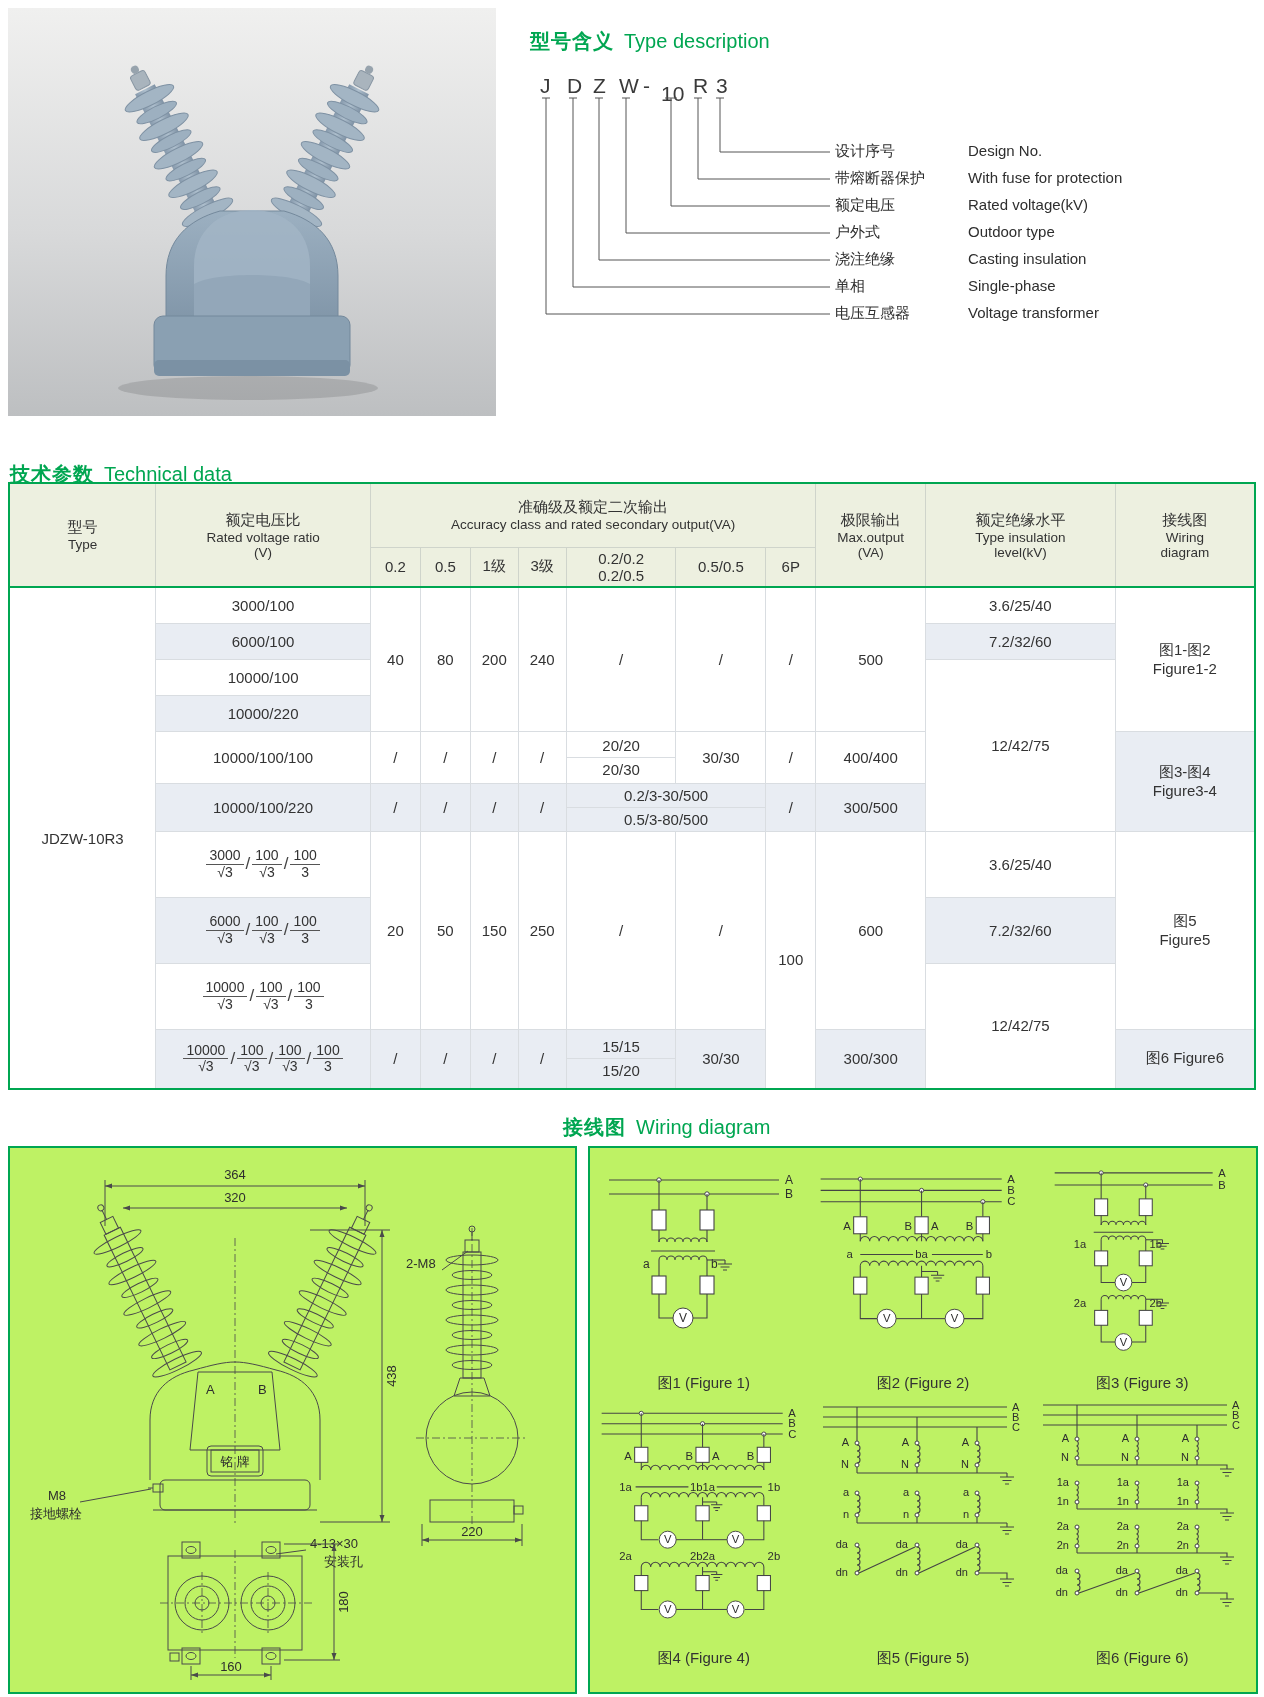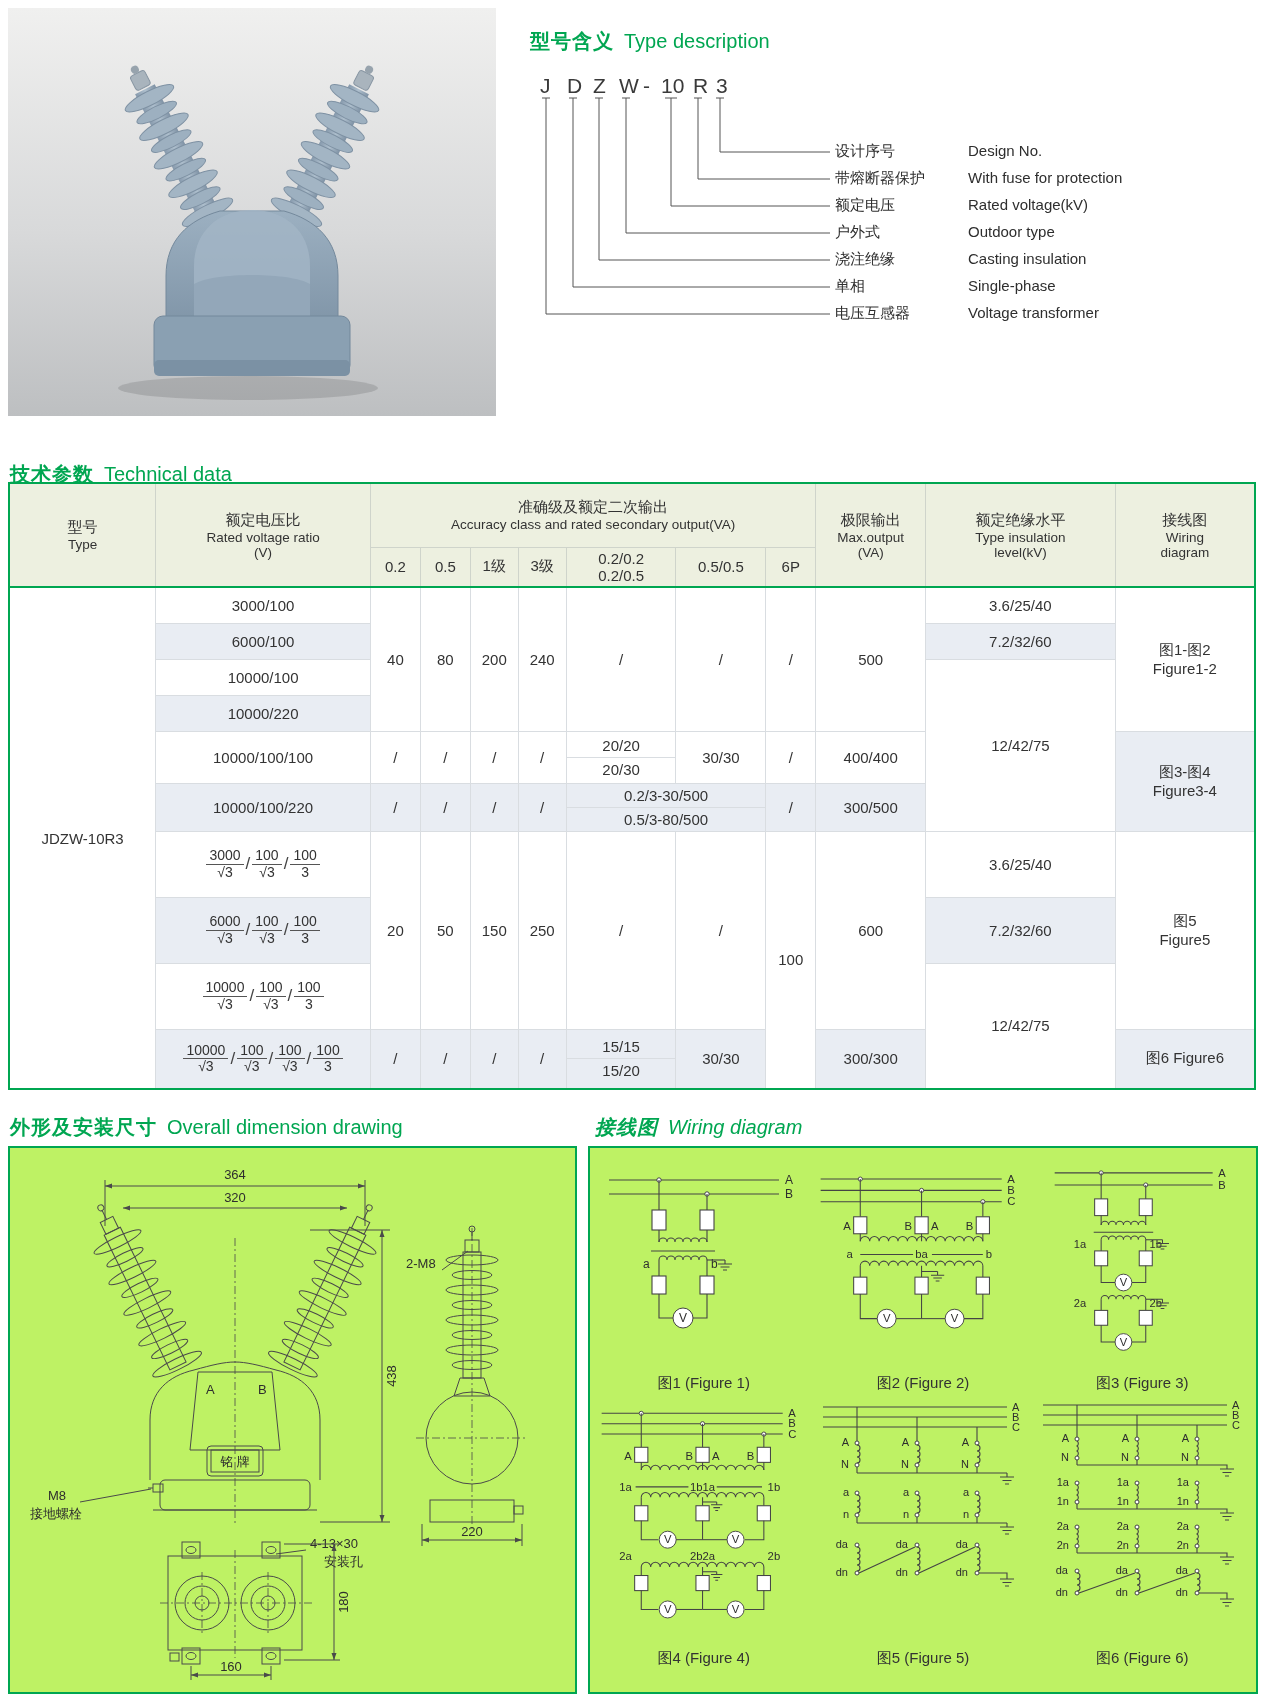--- a/index.html
+++ b/index.html
@@ -123,21 +123,21 @@
     <span class="cn">型号含义</span><span class="en">Type description</span>
   </div>
 
   <div id="type-desc">
     <div id="type-code">
         <span style="left: 10px;">J</span>
         <span style="left: 37px;">D</span>
         <span style="left: 63px;">Z</span>
         <span style="left: 89px;">W</span>
         <span style="left: 113px;">-</span>
-        <span style="left: 131px;">10</span>
+        <span style="left: 131px; margin-top: 8px;">10</span>
         <span style="left: 163px;">R</span>
         <span style="left: 186px;">3</span>
       </div>
     <svg id="type-lines" width="726" height="240" viewBox="0 0 726 240">
       <g stroke="#555" stroke-width="1" fill="none">
         <path d="M186,2 h8 M190,2 V56 H300"></path>
         <path d="M164,2 h8 M168,2 V83 H300"></path>
         <path d="M135,2 h12 M141,2 V110 H300"></path>
         <path d="M92,2 h8 M96,2 V137 H300"></path>
         <path d="M65,2 h8 M69,2 V164 H300"></path>
@@ -409,23 +409,20 @@
           </td>
           <td class="stripe">30/30</td>
           <td class="stripe">300/300</td>
           <td class="stripe">
             <div>图6  Figure6</div>
           </td>
         </tr>
       </tbody>
   </table>
 
-  <div class="sec-head" style="left:10px;top:1114px;">
-    <span class="cn">外形及安装尺寸</span><span class="en">Overall dimension drawing</span>
-  </div>
 
   <div id="dim-box" class="green-box">
     <svg width="561" height="540" viewBox="0 0 561 540">
       <g font-size="13">
 
         <line class="ln" x1="95" y1="38" x2="355" y2="38"></line>
         <path d="M95,38 l7,-2.5 v5 z M355,38 l-7,-2.5 v5 z" fill="#4a4a4a"></path>
         <line class="ln" x1="95" y1="32" x2="95" y2="78"></line>
           <line class="ln" x1="355" y1="32" x2="355" y2="78"></line>
         <text x="225" y="31" text-anchor="middle">364</text>
@@ -548,21 +545,21 @@
 
         <line class="ln" x1="181" y1="518" x2="181" y2="532"></line>
           <line class="ln" x1="261" y1="518" x2="261" y2="532"></line>
         <line class="ln" x1="181" y1="527" x2="261" y2="527"></line>
         <path d="M181,527 l7,-2.5 v5 z M261,527 l-7,-2.5 v5 z" fill="#4a4a4a"></path>
         <text x="221" y="523" text-anchor="middle">160</text>
       </g>
     </svg>
   </div>
 
-  <div class="sec-head" style="left:595px;top:1114px;font-style:italic;">
+  <div class="sec-head" style="left:563px;top:1114px;">
     <span class="cn">接线图</span><span class="en">Wiring diagram</span>
   </div>
 
   <div id="wiring-box" class="green-box">
     <div class="wiring-grid">
 
       <div class="figcell">
         <svg width="205" height="210" viewBox="0 0 205 210" font-size="12">
           <line class="wl" x1="8" y1="22" x2="178" y2="22"></line>
             <text x="184" y="26">A</text>

